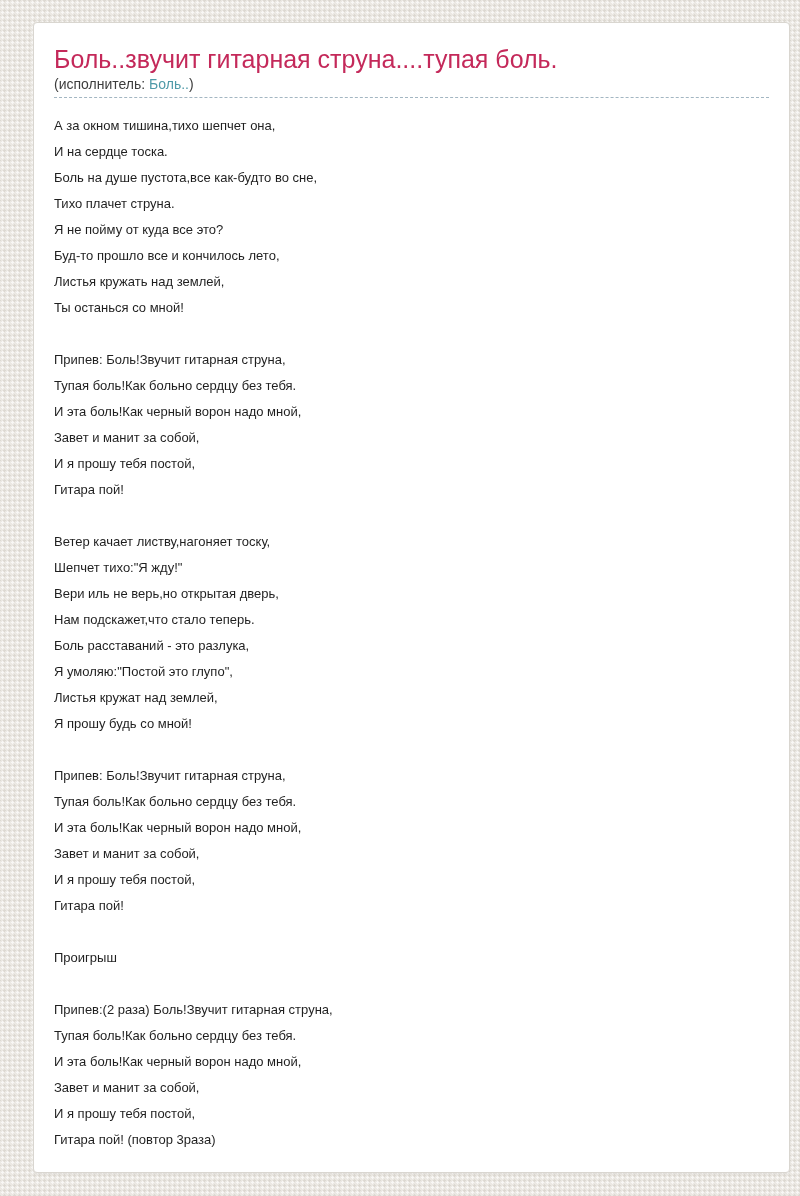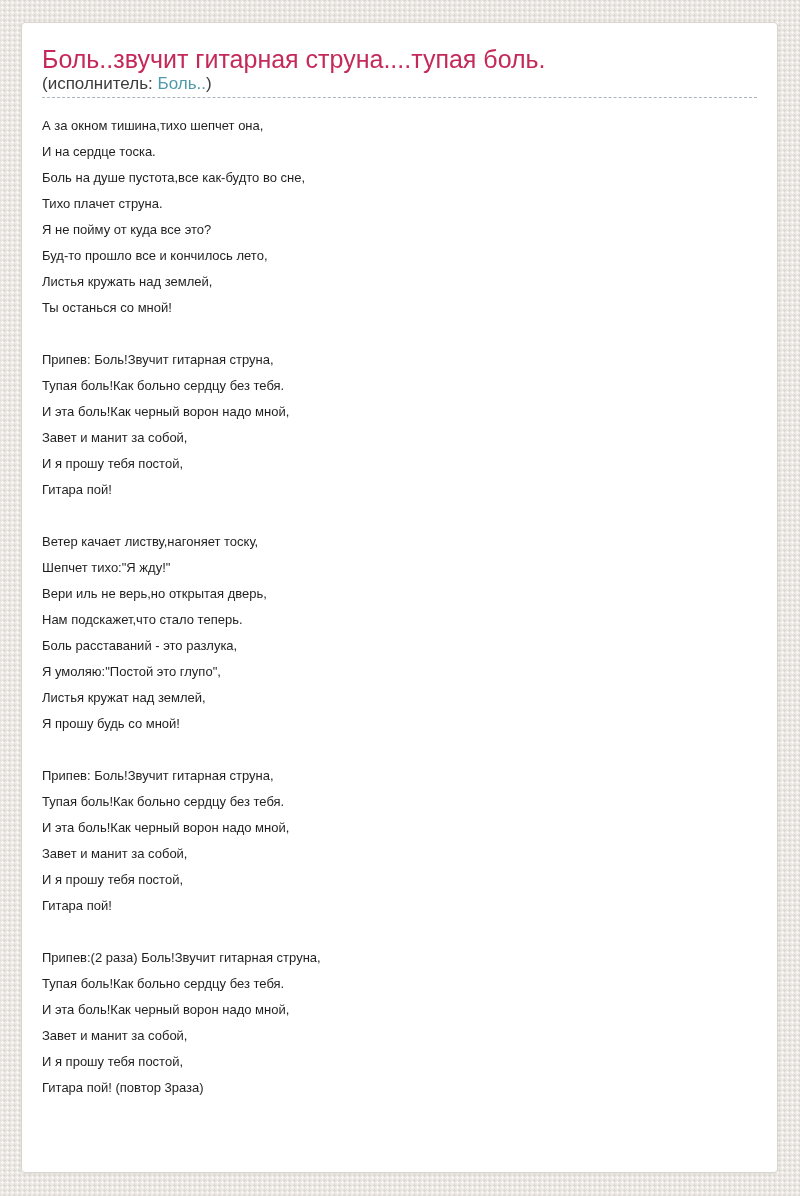--- a/index.html
+++ b/index.html
@@ -14,21 +14,21 @@
     overflow: hidden;
     background-color: #ebe8e3;
     background-image:
       radial-gradient(circle, rgba(255,255,255,0.65) 1px, transparent 1.2px),
       radial-gradient(circle, rgba(186,180,170,0.30) 1px, transparent 1.2px);
     background-size: 5px 5px, 5px 5px;
     background-position: 0 0, 2px 3px;
   }
   .card {
     position: absolute;
-    left: 21px;
+    left: 33px;
     top: 22px;
     width: 757px;
     height: 1151px;
     box-sizing: border-box;
     background: var(--card-bg, #ffffff);
     border: 1px solid #d9d6d0;
     border-radius: 4px;
     box-shadow: 0 1px 2px rgba(0,0,0,0.05);
     padding: 21px 20px 13px 20px;
   }
@@ -37,21 +37,21 @@
     padding-bottom: 3px;
   }
   .page-title {
     margin: 0;
     font-size: 25px;
     font-weight: normal;
     line-height: 30px;
     color: var(--accent, #c4295a);
   }
   .artist-line {
-    font-size: 17px;
+    font-size: 14px;
     line-height: 20px;
     color: #3c3c3c;
   }
   .artist-link {
     color: var(--link, #4f9aa8);
     text-decoration: none;
     cursor: pointer;
   }
   .lyrics {
     margin-top: 15px;
@@ -69,16 +69,17 @@
   <div class="card">
     <div class="header">
       <h1 class="page-title">Боль..звучит гитарная струна....тупая боль.</h1>
       <div class="artist-line"><span>(исполнитель: </span><a class="artist-link">Боль..</a><span>)</span></div>
     </div>
     <div class="lyrics">
         <p class="stanza">А за окном тишина,тихо шепчет она,<br>И на сердце тоска.<br>Боль на душе пустота,все как-будто во сне,<br>Тихо плачет струна.<br>Я не пойму от куда все это?<br>Буд-то прошло все и кончилось лето,<br>Листья кружать над землей,<br>Ты останься со мной!</p>
         <p class="stanza">Припев: Боль!Звучит гитарная струна,<br>Тупая боль!Как больно сердцу без тебя.<br>И эта боль!Как черный ворон надо мной,<br>Завет и манит за собой,<br>И я прошу тебя постой,<br>Гитара пой!</p>
         <p class="stanza">Ветер качает листву,нагоняет тоску,<br>Шепчет тихо:"Я жду!"<br>Вери иль не верь,но открытая дверь,<br>Нам подскажет,что стало теперь.<br>Боль расставаний - это разлука,<br>Я умоляю:"Постой это глупо",<br>Листья кружат над землей,<br>Я прошу будь со мной!</p>
         <p class="stanza">Припев: Боль!Звучит гитарная струна,<br>Тупая боль!Как больно сердцу без тебя.<br>И эта боль!Как черный ворон надо мной,<br>Завет и манит за собой,<br>И я прошу тебя постой,<br>Гитара пой!</p>
+        <p class="stanza">Проигрыш</p>
         <p class="stanza">Припев:(2 раза) Боль!Звучит гитарная струна,<br>Тупая боль!Как больно сердцу без тебя.<br>И эта боль!Как черный ворон надо мной,<br>Завет и манит за собой,<br>И я прошу тебя постой,<br>Гитара пой! (повтор 3раза)</p>
       </div>
   </div>
 </div>
 
 </body></html>

